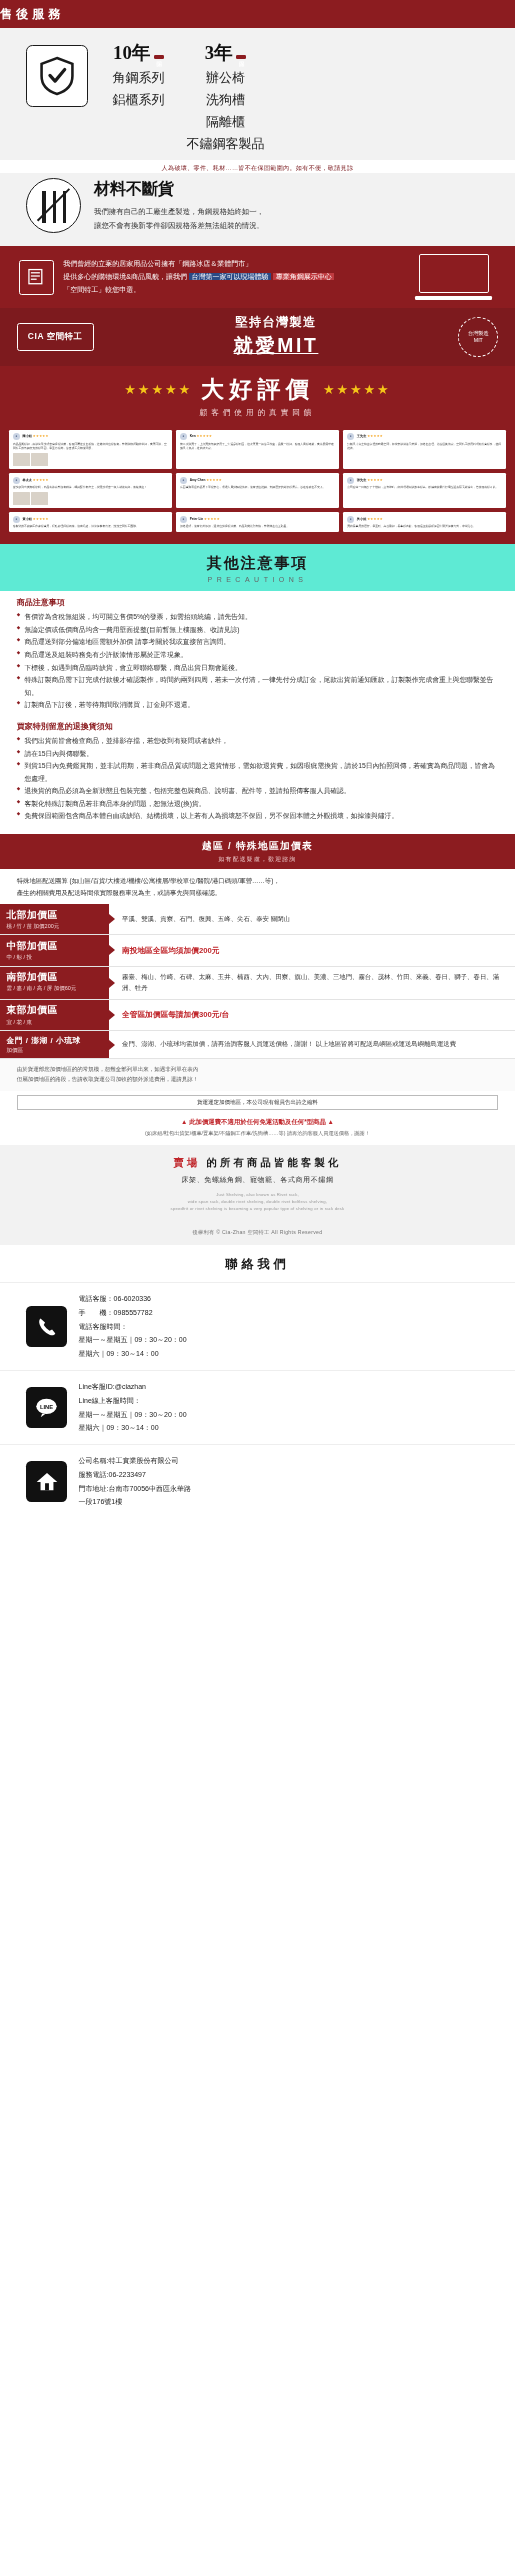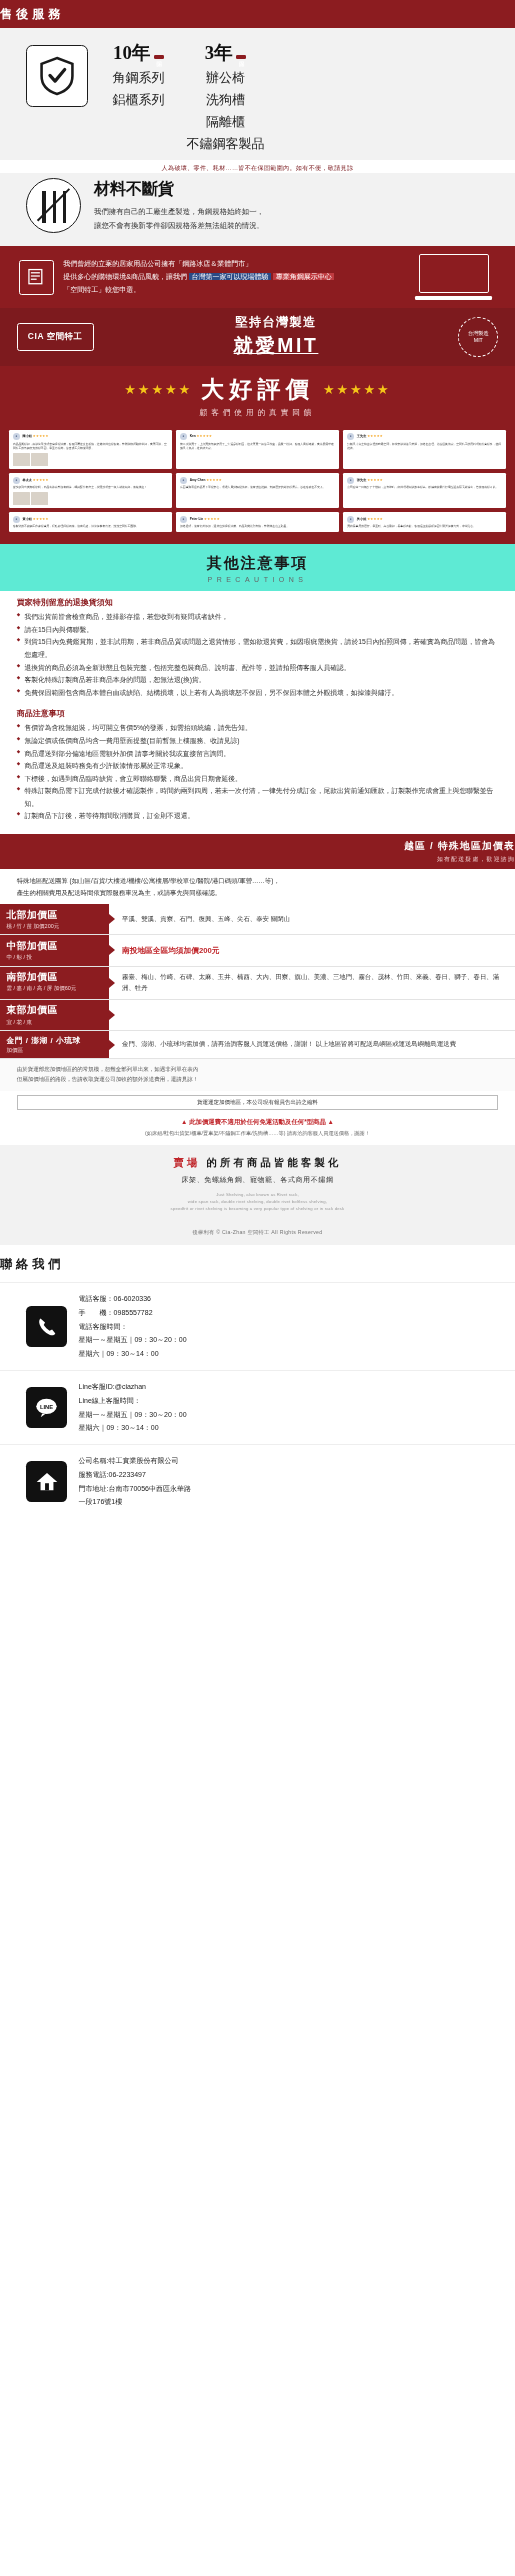--- a/index.html
+++ b/index.html
@@ -178,21 +178,21 @@
   .prec-block li {
     font-size: 6.8px; line-height: 1.85; color: #333; padding-left: 7.7px;
     position: relative;
   }
   .prec-block li:before {
     content: "◆"; position: absolute; left: 0; top: 0; color: #8c1c20; font-size: 4.5px;
   }
 
   
   .ship-head {
-    background: #8c1c20; color: #fff; text-align: right; padding: 5.8px 0 5.2px;
+    background: #8c1c20; color: #fff; text-align: center; padding: 5.8px 0 5.2px;
   }
   .ship-head .t1 { font-size: 9.7px; font-weight: bold; letter-spacing: 1.3px; }
   .ship-head .t2 { font-size: 5.8px; letter-spacing: 1.3px; margin-top: 1.9px; color: #f0cfd0; }
   .ship-intro { font-size: 6.4px; line-height: 1.8; padding: 5.8px 16.7px; color: #333; }
 
   .zone-row { display: flex; align-items: stretch; border-bottom: 0.6px solid #e3e3e3; }
   .zone-label {
     width: 109px; flex: 0 0 auto; background: #8c1c20; color: #fff;
     padding: 4.5px 6.4px; position: relative;
   }
@@ -234,21 +234,21 @@
   .custom .t3 {
     font-size: 4.2px; color: #999; margin-top: 5.2px; line-height: 1.7; letter-spacing: 0.2px;
   }
   .copyright {
     background: #f2f2f2; text-align: center; font-size: 5.2px; color: #777;
     padding: 3.9px 0 9px; letter-spacing: 0.3px;
   }
 
   
   .contact-title {
-    background: #fff; font-size: 12.2px; font-weight: bold;
+    background: #fff; text-align: center; font-size: 12.2px; font-weight: bold;
     letter-spacing: 3.9px; padding: 11.6px 0 9px; color: #1a1a1a;
   }
   .contact-row {
     display: flex; align-items: center; gap: 11.6px;
     padding: 9px 26px; border-top: 0.6px solid #eee;
   }
   .c-icon {
     width: 41px; height: 41px; flex: 0 0 auto; border-radius: 5.2px;
     background: #111; color: #fff; display: flex; align-items: center;
     justify-content: center; font-size: 19.3px;
@@ -464,43 +464,43 @@
       <div class="rbody">買給長輩用的層架，承重穩、高度剛好，長輩很喜歡。客服還主動提醒保固年限與保養方式，非常貼心。</div>
     </div>
   </div>
 
   <div class="prec-head">
     <h2>其他注意事項</h2>
     <div class="en">PRECAUTIONS</div>
   </div>
 
   <div class="prec-body">
-    <div class="prec-block">
-      <h4>買家特別留意的退換貨須知</h4>
-      <ul>
-        <li>我們出貨前皆會檢查商品，並排影存擋，若您收到有疑問或者缺件，</li>
-        <li>請在15日內與傳聯繫。</li>
-        <li>到貨15日內免費鑑賞期，並非試用期，若非商品品質或問題之退貨情形，需如欲退貨費，如因瑕疵需換貨，請於15日內拍照回傳，若確實為商品問題，皆會為您處理。</li>
-        <li>退換貨的商品必須為全新狀態且包裝完整，包括完整包裝商品、說明書、配件等，並請拍照傳客服人員確認。</li>
-        <li>客製化特殊訂製商品若非商品本身的問題，恕無法退(換)貨。</li>
-        <li>免費保固範圍包含商品本體自由或缺陷、結構損壞，以上若有人為損壞恕不保固，另不保固本體之外觀損壞，如掉漆與鏽汙。</li>
-      </ul>
-    </div>
     <div class="prec-block">
       <h4>商品注意事項</h4>
       <ul>
         <li>售價皆為含稅無組裝，均可開立售價5%的發票，如需抬頭統編，請先告知。</li>
         <li>無論定價或低價商品均含一費用壁面提整(目前暫無上樓服務、收請見諒)</li>
         <li>商品運送到部分偏遠地區需額外加價 請事考關於我或直接留言詢問。</li>
         <li>商品運送及組裝時務免有少許販漆情形屬於正常現象。</li>
         <li>下標後，如遇到商品臨時缺貨，會立即聯絡聯繫，商品出貨日期會延後。</li>
         <li>特殊訂製商品需下訂完成付款後才確認製作，時間約兩到四周，若未一次付清，一律先付分成訂金，尾款出貨前通知匯款，訂製製作完成會重上與您聯繫並告知。</li>
         <li>訂製商品下訂後，若等待期間取消購買，訂金則不退還。</li>
       </ul>
     </div>
+    <div class="prec-block">
+      <h4>買家特別留意的退換貨須知</h4>
+      <ul>
+        <li>我們出貨前皆會檢查商品，並排影存擋，若您收到有疑問或者缺件，</li>
+        <li>請在15日內與傳聯繫。</li>
+        <li>到貨15日內免費鑑賞期，並非試用期，若非商品品質或問題之退貨情形，需如欲退貨費，如因瑕疵需換貨，請於15日內拍照回傳，若確實為商品問題，皆會為您處理。</li>
+        <li>退換貨的商品必須為全新狀態且包裝完整，包括完整包裝商品、說明書、配件等，並請拍照傳客服人員確認。</li>
+        <li>客製化特殊訂製商品若非商品本身的問題，恕無法退(換)貨。</li>
+        <li>免費保固範圍包含商品本體自由或缺陷、結構損壞，以上若有人為損壞恕不保固，另不保固本體之外觀損壞，如掉漆與鏽汙。</li>
+      </ul>
+    </div>
   </div>
 
   <div class="ship-head">
     <div class="t1">越區 / 特殊地區加價表</div>
     <div class="t2">如有配送疑慮，歡迎諮詢</div>
   </div>
   <div class="ship-intro">
     <div>特殊地區配送團算 (如山區/百貨/大樓道/機樓/公寓樓層/學校單位/醫院/港口碼頭/軍營……等)，</div>
     <div>產生的相關費用及配送時間依實際服務車況為主，或請事先與同樣確認。</div>
   </div>
@@ -527,20 +527,21 @@
       <div class="zs">雲 / 嘉 / 南 / 高 / 屏 加價60元</div>
     </div>
     <div class="zone-body">霧臺、梅山、竹崎、石碑、太麻、玉井、楠西、大內、田寮、旗山、美濃、三地門、霧台、茂林、竹田、來義、春日、獅子、春日、滿洲、牡丹</div>
   </div>
 
   <div class="zone-row">
     <div class="zone-label">
       <div class="zn">東部加價區</div>
       <div class="zs">宜 / 花 / 東</div>
     </div>
+    <div class="zone-body price">全管區加價區每請加價300元/台</div>
   </div>
 
   <div class="zone-row">
     <div class="zone-label">
       <div class="zn" style="font-size:7.7px">金門 / 澎湖 / 小琉球</div>
       <div class="zs">加價區</div>
     </div>
     <div class="zone-body">金門、澎湖、小琉球均需加價，請再洽詢客服人員運送價格，謝謝！ 以上地區皆將可配送島嶼區或運送島嶼離島運送費</div>
   </div>
 

